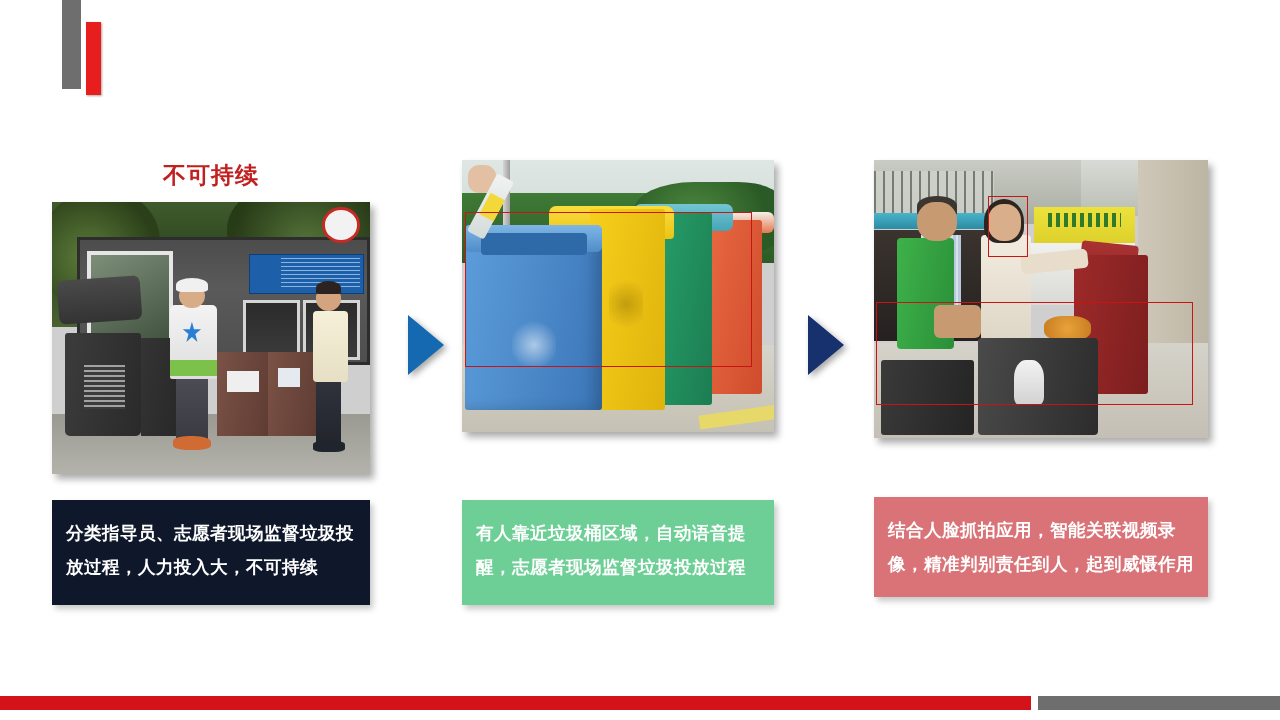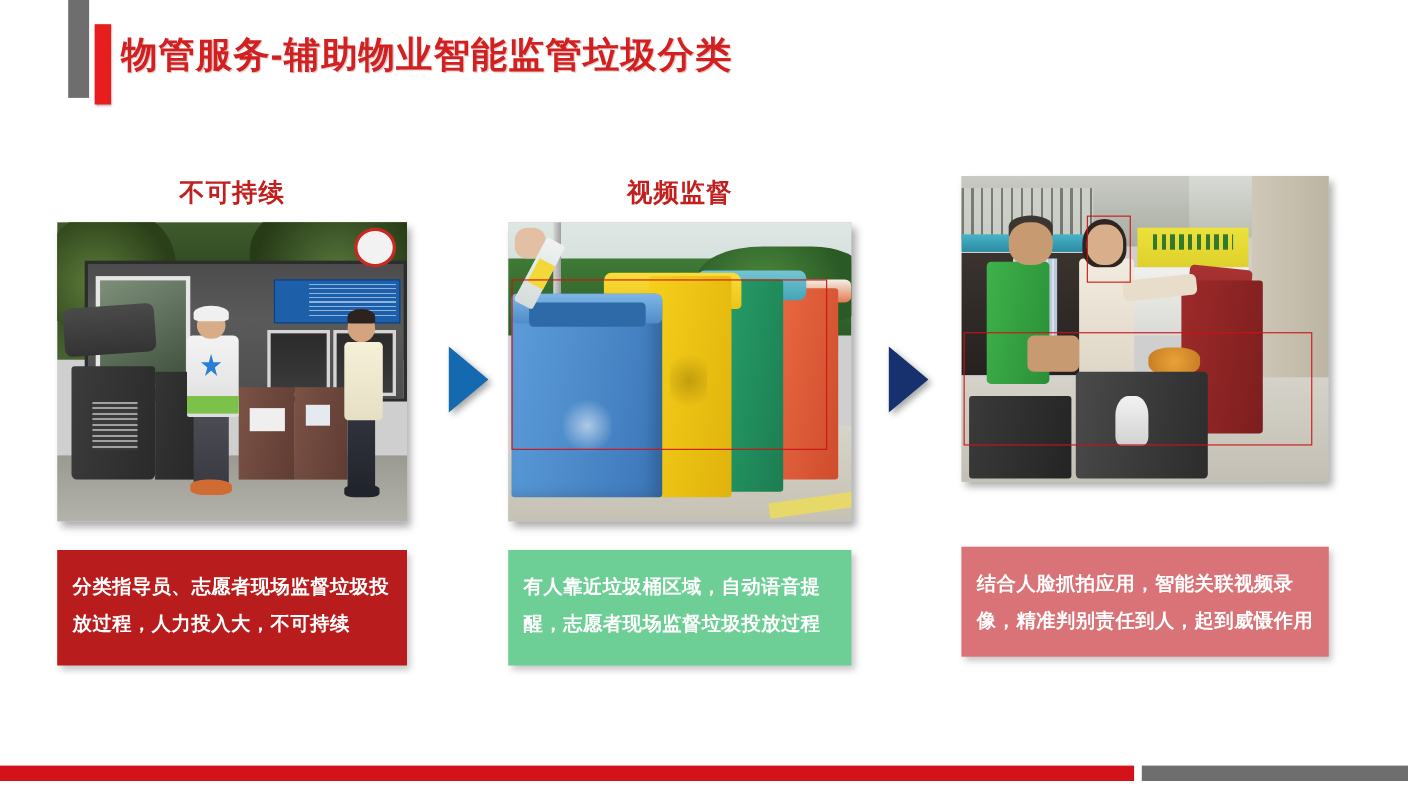--- a/index.html
+++ b/index.html
@@ -258,35 +258,34 @@
     position: absolute;
     box-sizing: border-box;
     padding: 16px 14px 12px 14px;
     color: #ffffff;
     font-size: 17.5px;
     font-weight: bold;
     line-height: 34px;
     letter-spacing: .5px;
     box-shadow: 3px 4px 6px rgba(0,0,0,.22);
   }
-  #caption-1 { left: 52px;  top: 500px; width: 318px; height: 105px; background: #b91c1c; }
+  #caption-1 { left: 52px;  top: 500px; width: 318px; height: 105px; background: #0f172a; }
   #caption-2 { left: 462px; top: 500px; width: 312px; height: 105px; background: #6ecf96; }
   #caption-3 { left: 874px; top: 497px; width: 334px; height: 100px; background: #d97377; }
 
   
   #footer-red  { position:absolute; left:0; bottom:10px; width:1031px; height:14px; background:#d4121a; }
   #footer-gray { position:absolute; left:1038px; bottom:10px; width:242px; height:14px; background:#6e6e6e; }
 </style>
 </head>
 <body>
 
 <div id="title-bar">
   <div id="title-gray-bar"></div>
   <div id="title-red-bar"></div>
-  <div id="page-title">物管服务-辅助物业智能监管垃圾分类</div>
 </div>
 
 <div class="column" id="col-1">
   <div class="col-heading">不可持续</div>
   <div class="photo-frame">
     <div class="scene">
       <div class="p1-sky"></div>
       <div class="p1-tree-a"></div>
       <div class="p1-tree-b"></div>
       <div class="p1-ground"></div>
@@ -315,21 +314,20 @@
       <div class="p1-res-legs"></div>
       <div class="p1-res-body"></div>
       <div class="p1-res-head"></div>
       <div class="p1-res-hair"></div>
       <div class="p1-res-shoe"></div>
     </div>
   </div>
 </div>
 
 <div class="column" id="col-2">
-  <div class="col-heading">视频监督</div>
   <div class="photo-frame">
     <div class="scene">
       <div class="p2-sky"></div>
       <div class="p2-hedge"></div>
       <div class="p2-hedge2"></div>
       <div class="p2-pole"></div>
       <div class="p2-ground"></div>
       <div class="p2-curb"></div>
       <div class="p2-red-lid"></div>
       <div class="p2-bin-red"></div>

